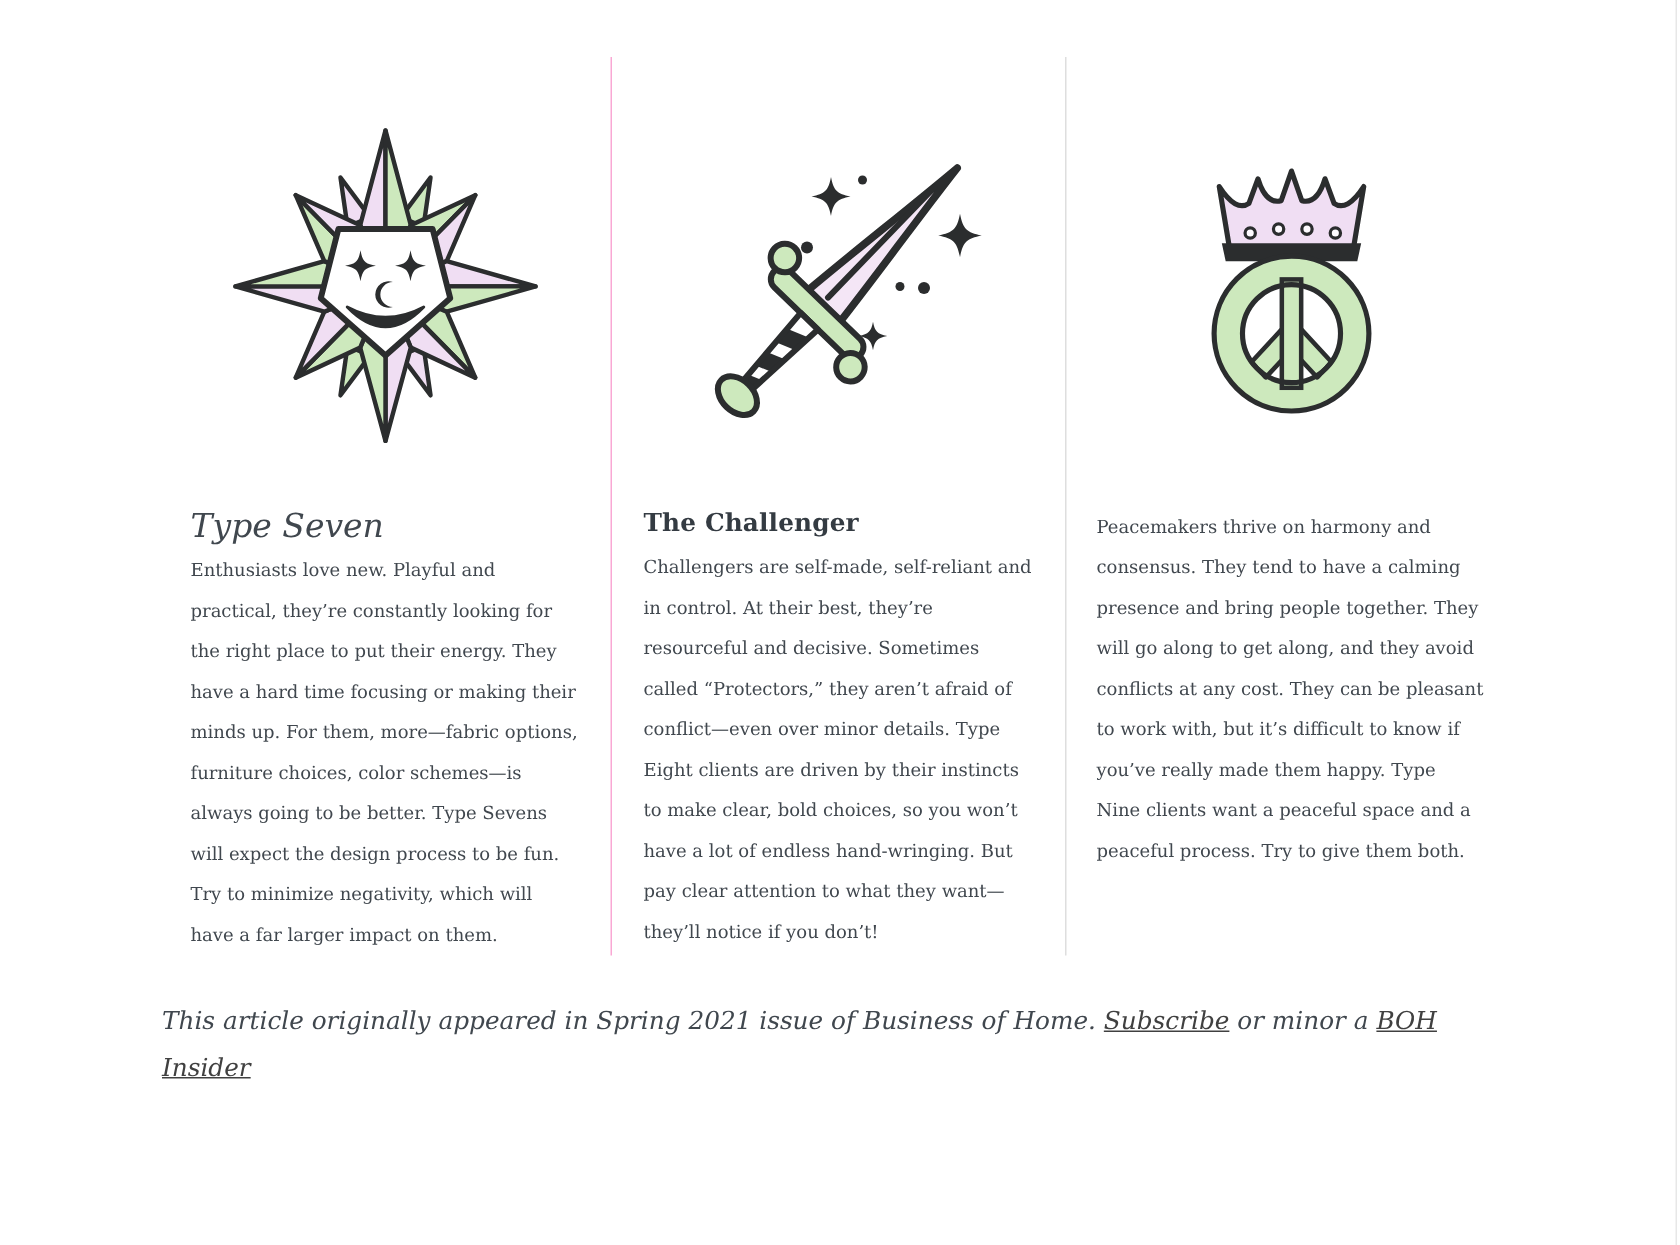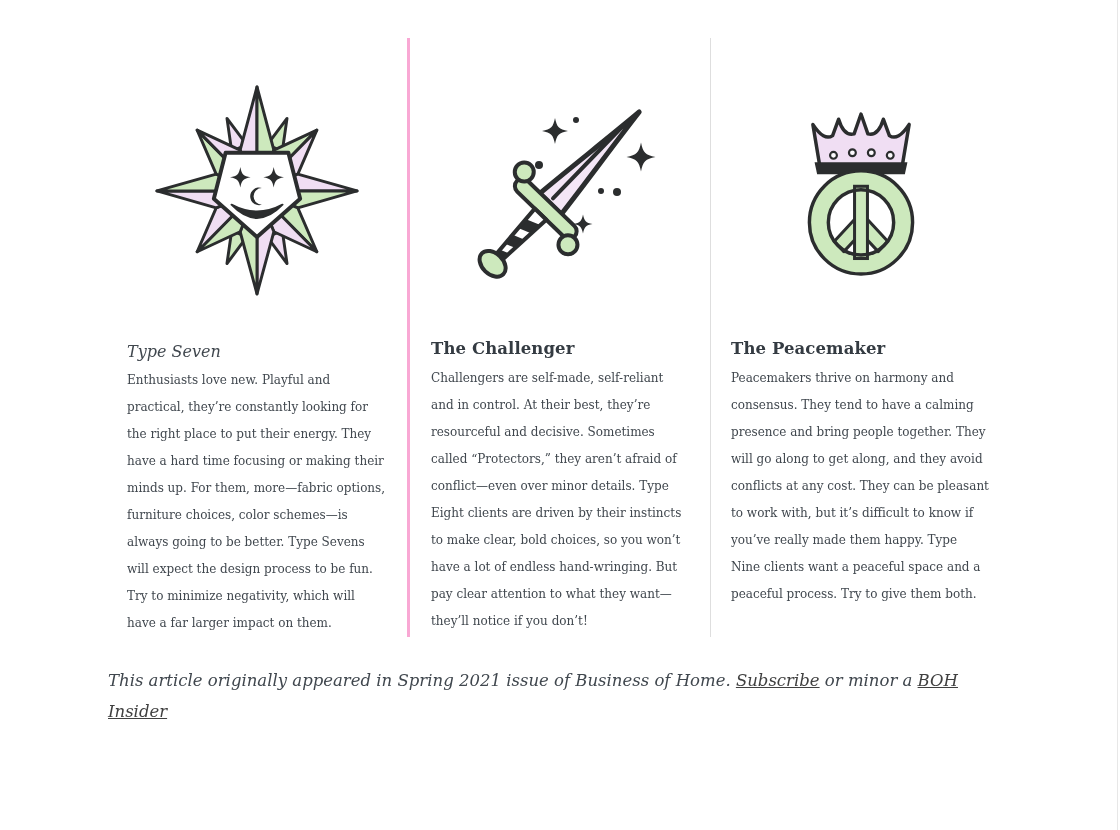--- a/index.html
+++ b/index.html
@@ -6,25 +6,25 @@
   body{
     width:1120px;height:830px;background:#ffffff;position:relative;overflow:hidden;
     font-family:"DejaVu Serif","Liberation Serif",serif;
     -webkit-font-smoothing:antialiased;
   }
   .page-edge{position:absolute;top:0;right:2px;width:1px;height:830px;background:#e7e7e7;}
   .content{position:absolute;left:108px;top:38px;width:882px;}
   .grid{display:flex;align-items:stretch;}
   .col{box-sizing:border-box;}
   .col-1{width:299px;padding:0 21px 0 19px;}
-  .col-2{width:303px;padding:0 21px 0 21px;border-left:3px solid #f9a8d4;}
+  .col-2{width:303px;padding:0 21px 0 21px;border-left:1px solid #f9a8d4;}
   .col-3{width:280px;padding:0 0 0 20px;border-left:1px solid #dedede;}
   .icon-box{height:300px;display:flex;align-items:center;justify-content:center;}
   .card-title{margin:0 0 5px 0;font-size:16.5px;line-height:22px;font-weight:bold;color:#343b42;letter-spacing:.1px;}
-  .card-subtitle{margin:0 0 2px 0;font-size:16px;line-height:27px;font-style:italic;color:#40474e;}
+  .card-subtitle{margin:0 0 2px 0;font-size:22px;line-height:27px;font-style:italic;color:#40474e;}
   .card-body{margin:0;font-size:12px;line-height:27px;color:#40474e;}
   .footer-note{margin:28px 0 0 0;width:876px;font-size:16.5px;line-height:31px;font-style:italic;color:#40474e;}
   .footer-note a{color:#404040;text-decoration:underline;cursor:pointer;}
   svg{display:block;}
 </style>
 </head>
 <body>
 
 <div class="page-edge"></div>
 
@@ -132,19 +132,18 @@
 
           <circle cx="100" cy="150" r="49" fill="none" stroke-width="22" stroke="#cde9bd"></circle>
           <circle cx="100" cy="150" r="38" fill="#ffffff"></circle>
           <path d="M94,145 L106,156 L80,184 L69,172 Z" stroke="#2b2d2e" stroke-width="3.5" stroke-linejoin="round" fill="#cde9bd"></path>
           <path d="M106,145 L94,156 L120,184 L131,172 Z" stroke="#2b2d2e" stroke-width="3.5" stroke-linejoin="round" fill="#cde9bd"></path>
           <rect x="92.5" y="108" width="15" height="84" stroke="#2b2d2e" stroke-width="3.5" fill="#cde9bd"></rect>
           <circle cx="100" cy="150" r="38" fill="none" stroke="#2b2d2e" stroke-width="4"></circle>
           <circle cx="100" cy="150" r="60" fill="none" stroke="#2b2d2e" stroke-width="4"></circle>
         </svg>
       </div>
-      <h3 class="card-title">The Peacemaker</h3>
       <p class="card-body">Peacemakers thrive on harmony and consensus. They tend to have a calming presence and bring people together. They will go along to get along, and they avoid conflicts at any cost. They can be pleasant to work with, but it’s difficult to know if you’ve really made them happy. Type Nine clients want a peaceful space and a peaceful process. Try to give them both.</p>
     </div>
   </div>
 
   <p class="footer-note"><span>This article originally appeared in Spring 2021 issue of Business of Home. </span><a>Subscribe</a><span> or minor a </span><a>BOH Insider</a></p>
 </div>
 
 </body></html>

